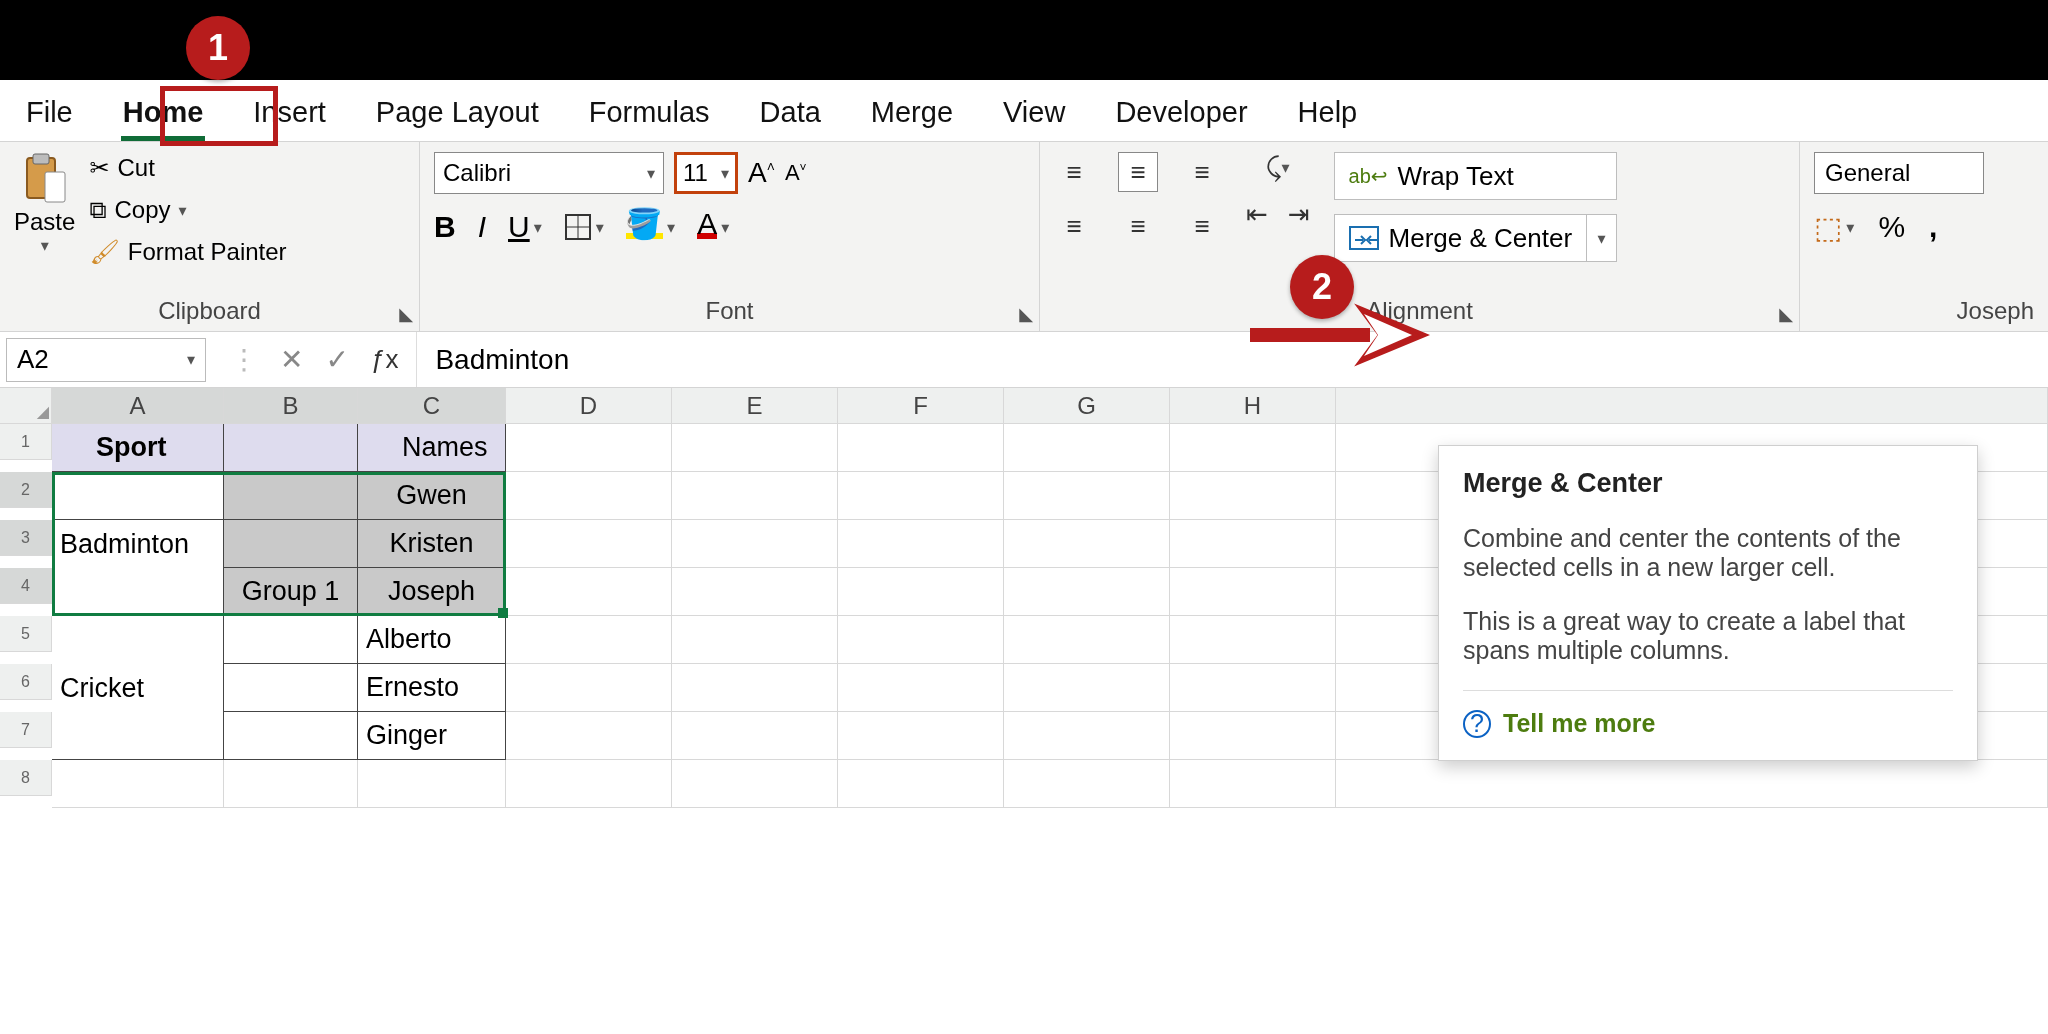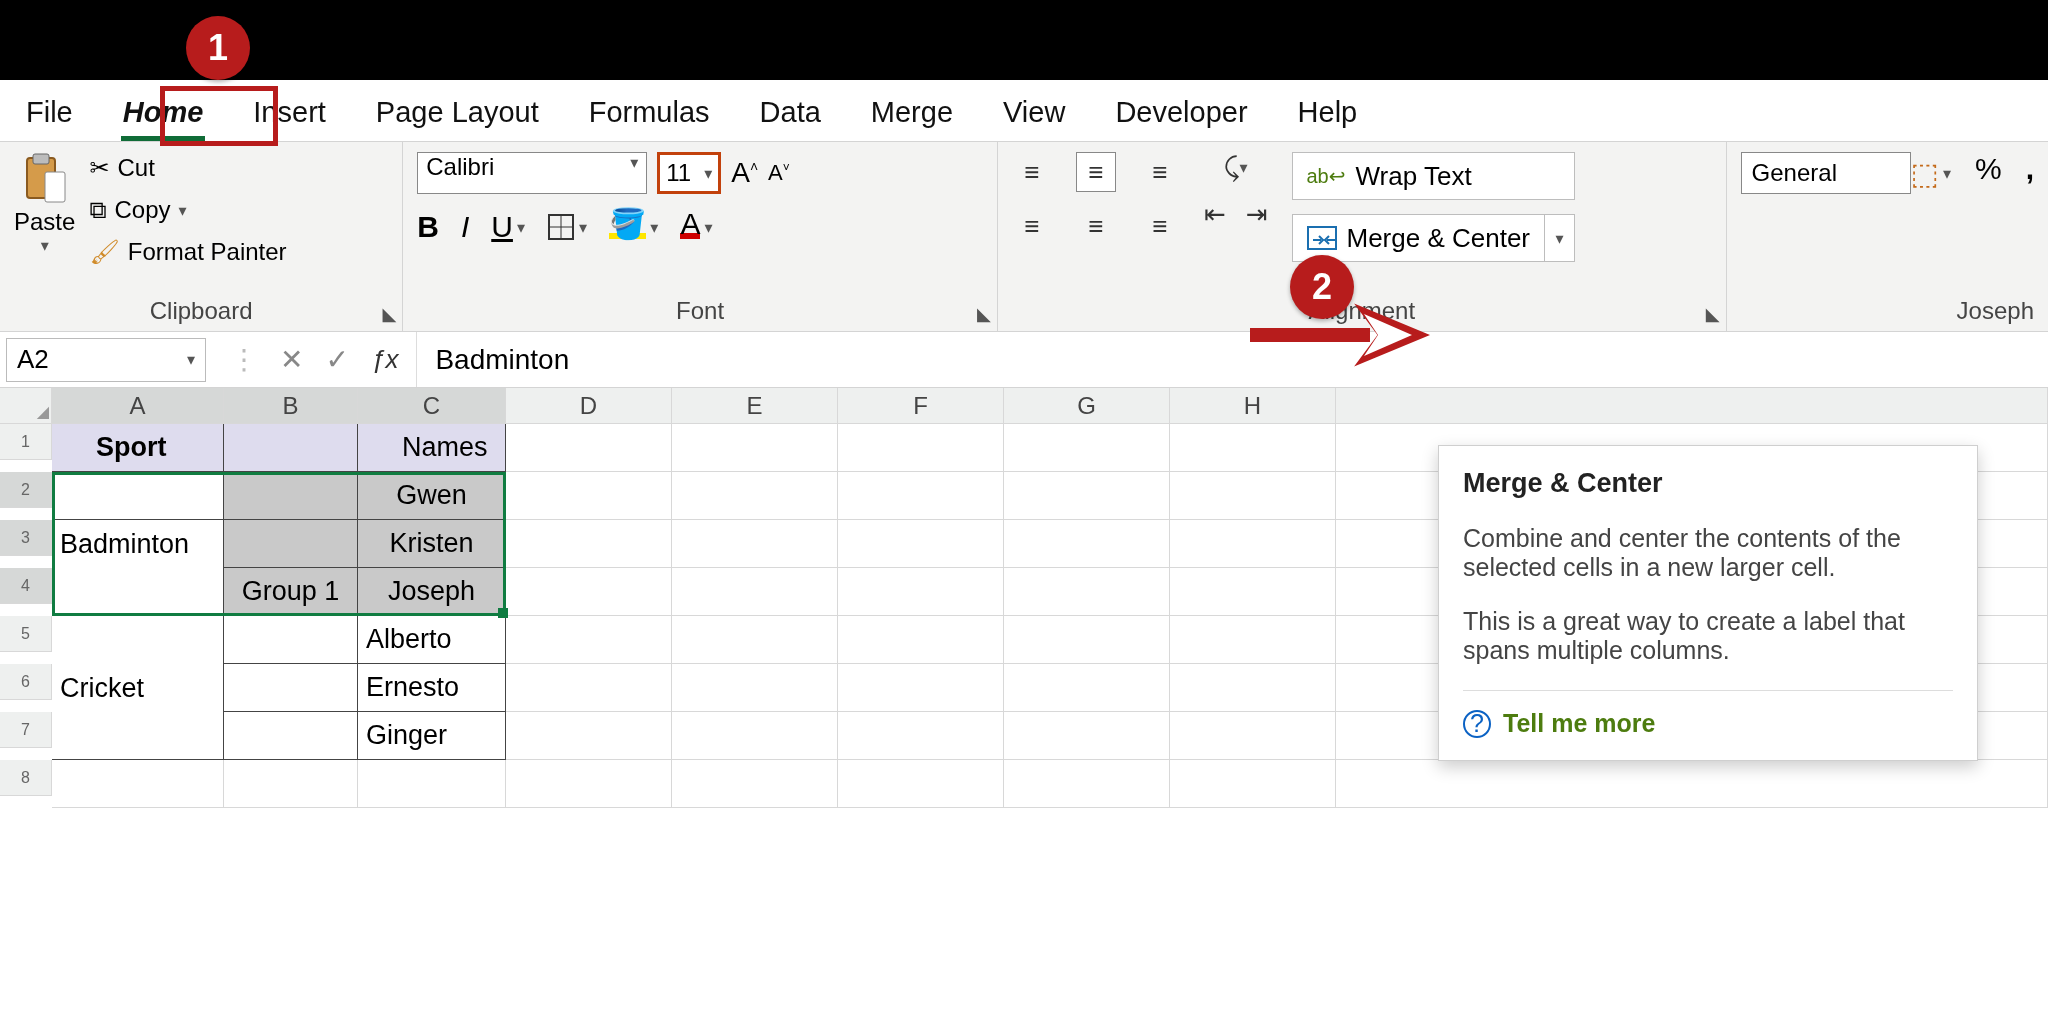--- a/index.html
+++ b/index.html
@@ -15,64 +15,64 @@
     --tooltip-border:#cfcfcf;
   }
   *{box-sizing:border-box;}
   html,body{margin:0;padding:0;font-family:"Segoe UI",Arial,sans-serif;background:#fff;}
   body{width:2048px;}
   .titlebar{height:80px;background:#000;}
 
   
   .tabs{display:flex;align-items:flex-end;height:62px;background:#fff;border-bottom:1px solid var(--ribbon-border);padding-left:20px;gap:38px;font-size:29px;}
   .tab{padding:10px 6px 12px;color:#111;cursor:pointer;position:relative;}
-  .tab.active{font-weight:600;font-style:italic;}
+  .tab.active{font-weight:600;}
   .tab.active::after{content:"";position:absolute;left:4px;right:4px;bottom:0px;height:5px;background:var(--tab-active);} 
 
   
   .ribbon{display:flex;background:var(--ribbon-bg);height:190px;border-bottom:1px solid var(--ribbon-border);}
   .group{border-right:1px solid var(--ribbon-border);display:flex;flex-direction:column;justify-content:space-between;padding:10px 14px 4px;position:relative;}
   .group-label{text-align:center;font-size:24px;color:#444;padding:4px 0 2px;}
   .group-dl{position:absolute;right:6px;bottom:6px;font-size:18px;color:#555;}
 
   .clip-body{display:flex;gap:10px;}
   .paste-col{display:flex;flex-direction:column;align-items:center;gap:0;}
   .paste-icon{width:48px;height:56px;}
   .paste-label{font-size:24px;}
   .clip-col{display:flex;flex-direction:column;gap:10px;font-size:24px;}
   .clip-btn{display:flex;align-items:center;gap:8px;padding:2px 4px;}
 
   .font-row{display:flex;align-items:center;gap:10px;}
-  .font-name{width:230px;height:42px;border:1px solid #888;background:#fff;font-size:24px;display:flex;align-items:flex-start;justify-content:space-between;padding:0 8px;}
+  .font-name{width:230px;height:42px;border:1px solid #888;background:#fff;font-size:24px;display:flex;align-items:center;justify-content:space-between;padding:6px 8px;}
   .font-size{width:64px;height:42px;border:3px solid #c2410c;background:#fff;font-size:24px;display:flex;align-items:center;justify-content:space-between;padding:0 6px;}
   .aa{font-size:28px;}
   .font-row2{display:flex;align-items:center;gap:22px;font-size:30px;margin-top:16px;}
   .sq-ic{display:flex;align-items:center;gap:4px;}
   .dd{font-size:16px;color:#555;}
   .under-yellow{border-bottom:6px solid #ffe600;display:inline-block;line-height:0.6;}
   .under-red{border-bottom:6px solid #cf0000;display:inline-block;line-height:0.6;}
 
   .align-body{display:flex;gap:24px;}
   .al-grid{display:grid;grid-template-columns:repeat(3,40px);grid-auto-rows:40px;gap:14px 24px;align-content:start;}
   .al-ic{display:flex;align-items:center;justify-content:center;font-size:26px;color:#333;}
   .al-ic.box{border:1px solid #888;background:#fff;}
   .al-right{display:flex;flex-direction:column;gap:14px;}
   .chip{display:flex;align-items:center;gap:10px;border:1px solid #bdbdbd;background:#fff;height:48px;padding:0 14px;font-size:26px;}
   .chip .sq{width:30px;height:24px;border:2px solid #1a6fb0;display:inline-block;position:relative;}
   .merge-dd{width:30px;height:48px;border:1px solid #bdbdbd;border-left:none;background:#fff;display:flex;align-items:center;justify-content:center;}
 
-  .num-body{display:flex;flex-direction:row;gap:0;}
+  .num-body{display:flex;flex-direction:column;gap:16px;}
   .num-sel{width:170px;height:42px;border:1px solid #888;background:#fff;font-size:24px;display:flex;align-items:center;padding:0 10px;}
   .num-row{display:flex;gap:24px;font-size:30px;}
 
   
   .fbar{display:flex;align-items:center;height:56px;border-bottom:1px solid var(--ribbon-border);background:#fff;}
   .namebox{width:200px;height:44px;margin:0 6px;border:1px solid #bbb;display:flex;align-items:center;justify-content:space-between;padding:0 10px;font-size:26px;}
   .fx-btns{display:flex;align-items:center;gap:22px;padding:0 18px;color:#888;font-size:28px;border-right:1px solid #ddd;height:100%;}
-  .fx{font-style:italic;color:#333;font-size:26px;}
+  .fx{color:#333;font-size:26px;}
   .finput{flex:1;padding:0 18px;font-size:28px;}
 
   
   .sheet{position:relative;}
   .colh{display:flex;}
   .rh{width:52px;height:36px;background:#eef0ef;border-right:1px solid var(--grid-border);border-bottom:1px solid var(--grid-border);display:flex;align-items:center;justify-content:center;color:#666;position:relative;}
   .ch{height:36px;background:#eef0ef;border-right:1px solid var(--grid-border);border-bottom:1px solid var(--grid-border);display:flex;align-items:center;justify-content:center;color:#444;font-size:24px;}
   .ch.sel,.rh.sel{background:#d6d8d7;}
   .row{display:flex;}
   .cell{height:48px;border-right:1px solid var(--grid-border);border-bottom:1px solid var(--grid-border);display:flex;align-items:center;padding:0 8px;font-size:27px;}

